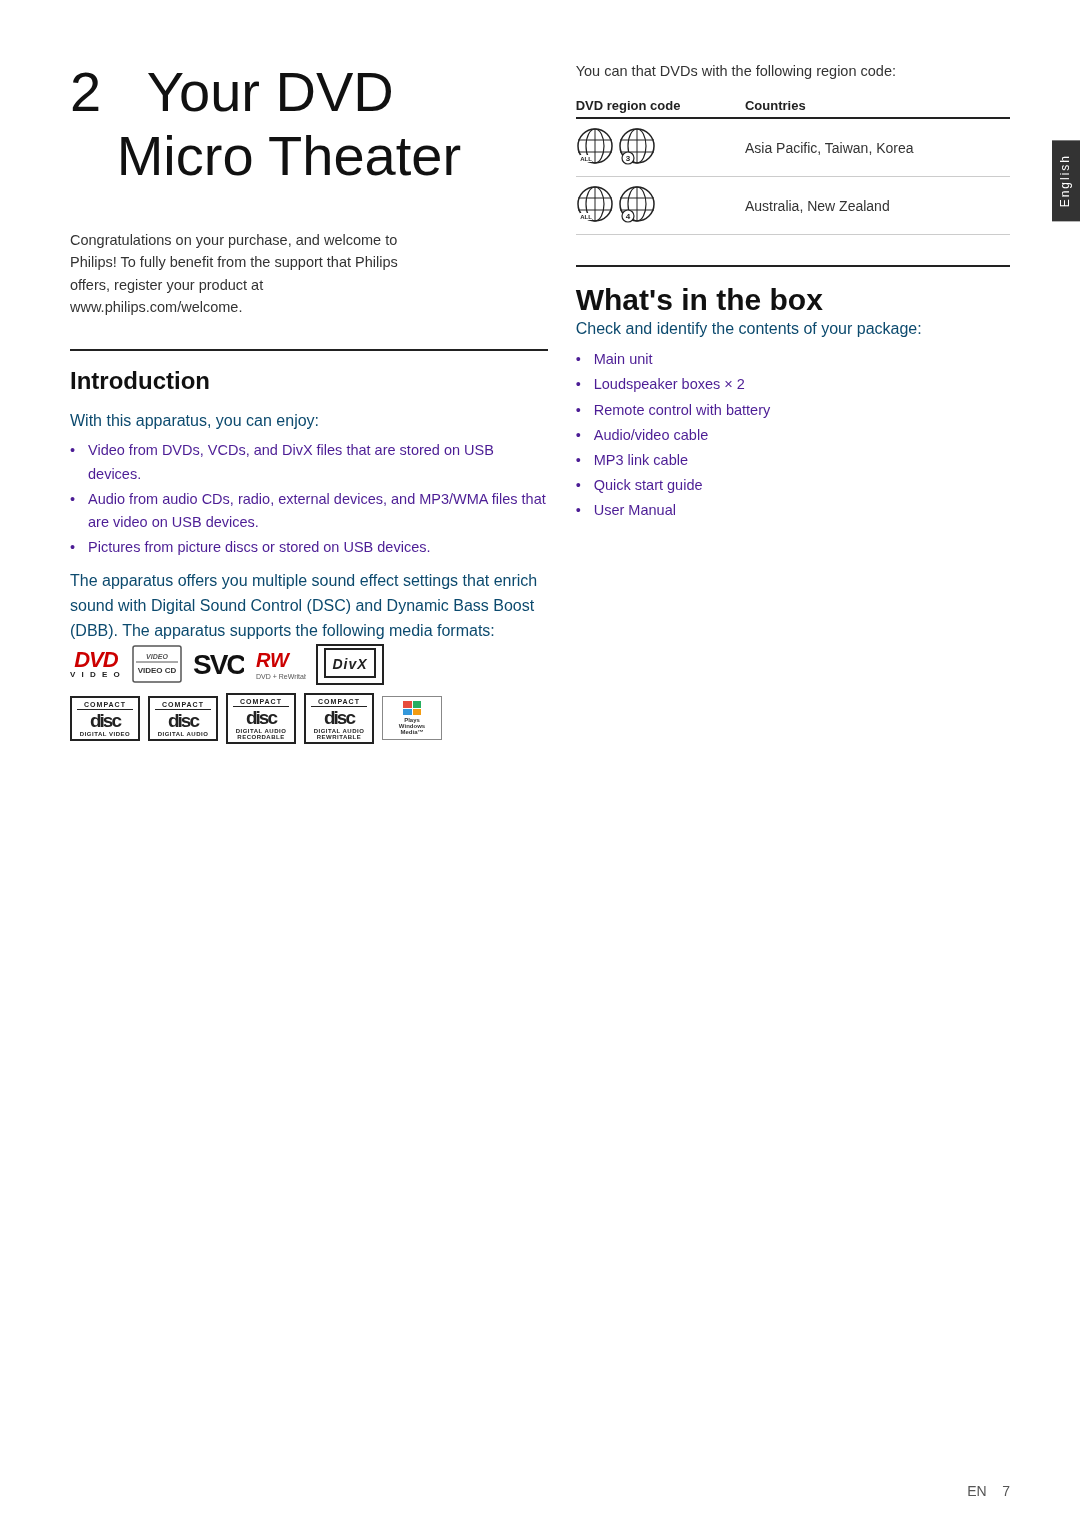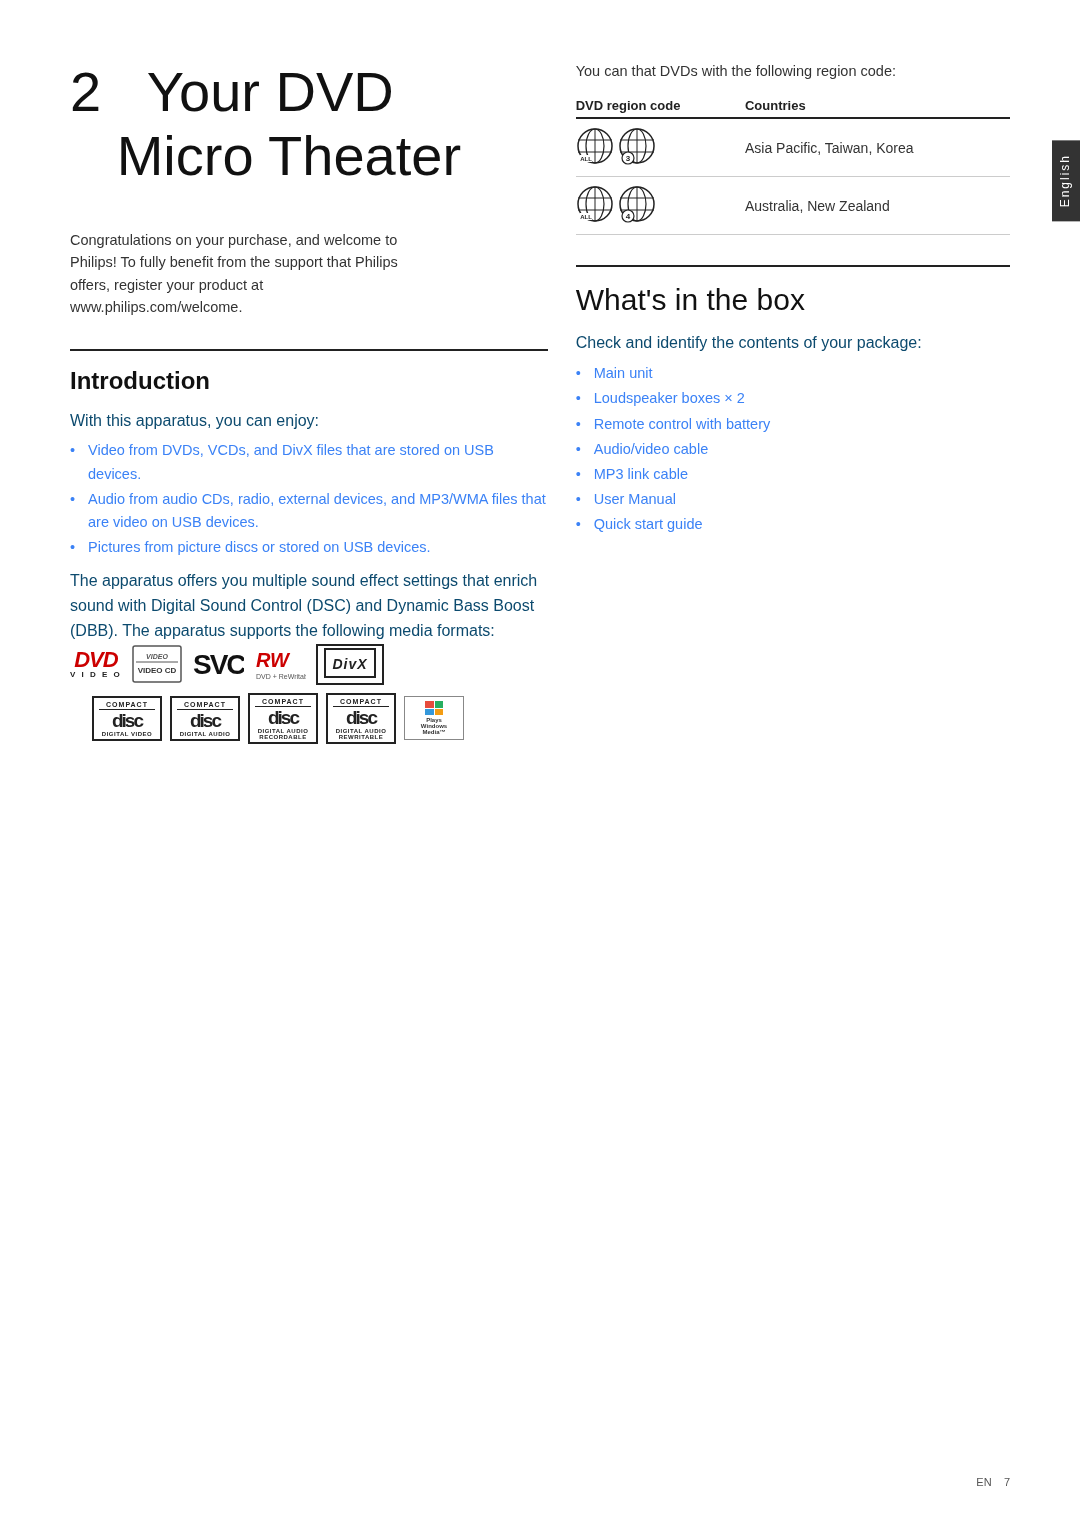--- a/index.html
+++ b/index.html
@@ -33,23 +33,23 @@
       writing-mode: vertical-rl;
       text-orientation: mixed;
       transform: rotate(180deg);
       padding: 14px 6px;
       letter-spacing: 2px;
     }
 
     
     .footer {
       position: absolute;
-      bottom: 40px;
+      bottom: 29px;
       right: 70px;
-      font-size: 11px;
+      font-size: 14px;
       color: #555;
     }
 
     
     .two-col {
       display: flex;
       gap: 28px;
       width: 100%;
     }
 
@@ -95,43 +95,42 @@
     
     .section-heading {
       font-size: 24px;
       font-weight: bold;
       margin-bottom: 14px;
       color: #111;
     }
 
     .section-heading-lg {
       font-size: 30px;
-      font-weight: normal;
-      margin-bottom: 14px;
+      font-weight: bold;
       color: #111;
     }
 
     
     .body-text {
       font-size: 16px;
       line-height: 1.55;
       color: #0c4a6e;
     }
 
     
     .bullet-list {
       list-style: none;
       margin: 6px 0 10px 0;
       padding: 0;
     }
 
     .bullet-list li {
       font-size: 14.5px;
       line-height: 1.6;
-      color: #3b82f6;
+      color: #4c1d95;
       padding-left: 18px;
       position: relative;
       margin-bottom: 2px;
     }
 
     .bullet-list li::before {
       content: '•';
       position: absolute;
       left: 0;
       top: 0;
@@ -193,21 +192,20 @@
       letter-spacing: 1px;
     }
 
     
     .logo-row2 {
       display: flex;
       align-items: center;
       gap: 8px;
       margin-top: 8px;
       flex-wrap: wrap;
-      margin-left: 22px;
     }
 
     
     .cd-logo {
       display: flex;
       flex-direction: column;
       align-items: center;
       border: 2px solid #222;
       padding: 3px 5px 2px 5px;
       position: relative;
@@ -523,22 +521,22 @@
         <div class="section-heading-lg">What's in the box</div>
 
         <p class="body-text">Check and identify the contents of your package:</p>
 
         <ul class="bullet-list">
           <li>Main unit</li>
           <li>Loudspeaker boxes × 2</li>
           <li>Remote control with battery</li>
           <li>Audio/video cable</li>
           <li>MP3 link cable</li>
+          <li>Quick start guide</li>
           <li>User Manual</li>
-          <li>Quick start guide</li>
         </ul>
       </div>
 
     </div>
 
   </div>
 
   <div class="footer">
     <span>EN</span>
     &nbsp;&nbsp;

